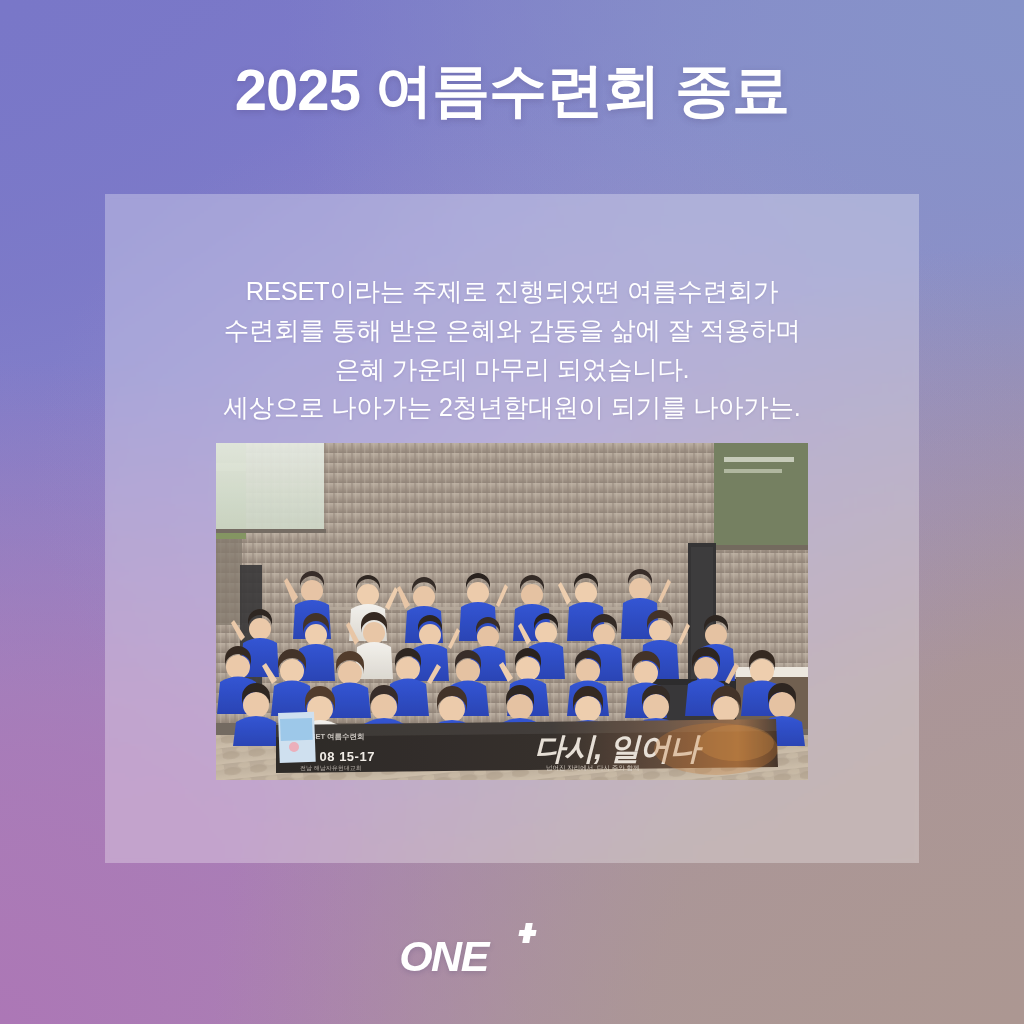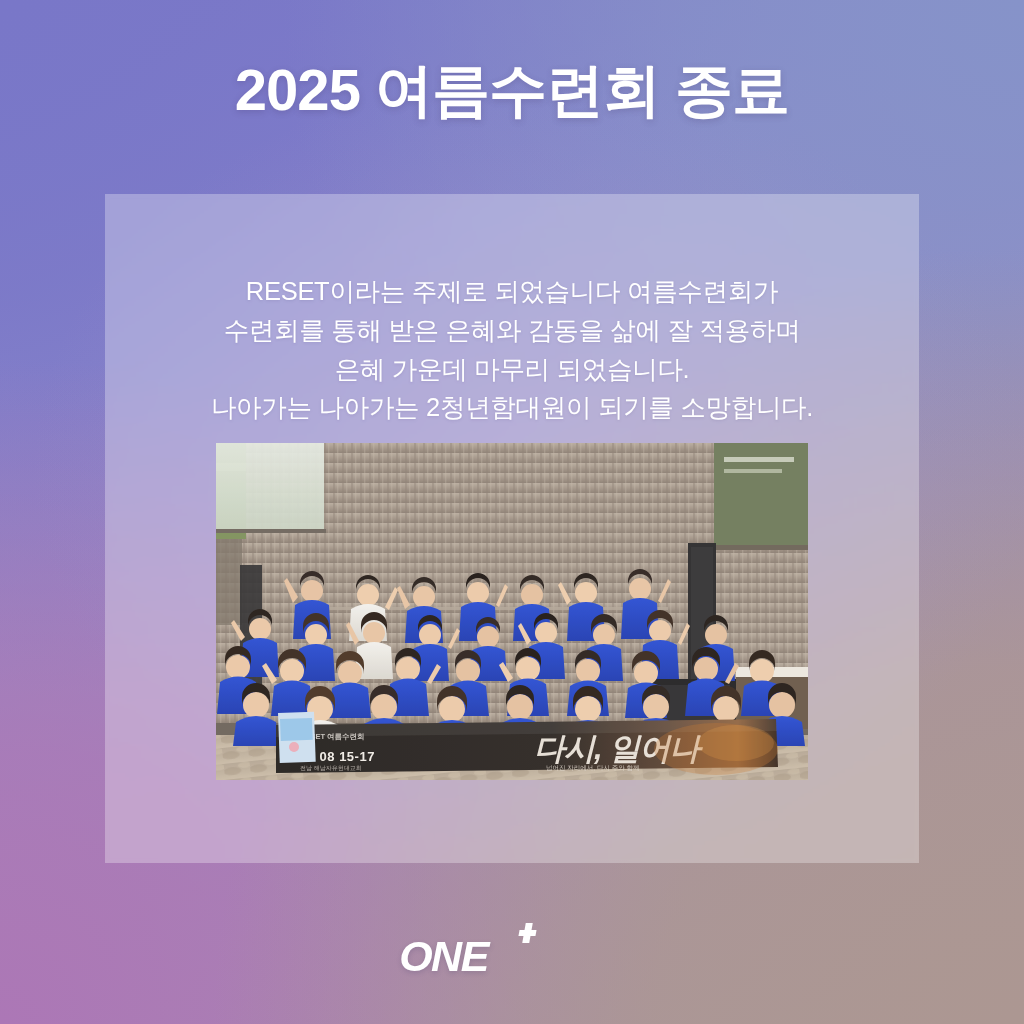--- a/index.html
+++ b/index.html
@@ -149,24 +149,24 @@
   <div class="bg-tr"></div>
   <div class="bg-bl"></div>
   <div class="bg-br"></div>
   <div class="bg-mid"></div>
 
   <div class="title">2025 여름수련회 종료</div>
 
   <div class="card">
 
     <div class="card-body">
-      <span class="line">RESET이라는 주제로 되었습니다 여름수련회가</span>
+      <span class="line">RESET이라는 주제로 진행되었떤 여름수련회가</span>
       <span class="line">수련회를 통해 받은 은혜와 감동을 삶에 잘 적용하며</span>
       <span class="line">은혜 가운데 마무리 되었습니다.</span>
-      <span class="line">나아가는 나아가는 2청년함대원이 되기를 소망합니다.</span>
+      <span class="line">세상으로 나아가는 2청년함대원이 되기를 나아가는.</span>
     </div>
 
     <div class="photo">
       <svg viewBox="0 0 592 337" preserveAspectRatio="none">
         <defs>
           <linearGradient id="curtain" x1="0" y1="0" x2="0" y2="1">
             <stop offset="0%" stop-color="#b9ada0"></stop>
             <stop offset="45%" stop-color="#a79a8d"></stop>
             <stop offset="100%" stop-color="#8d8075"></stop>
           </linearGradient>

